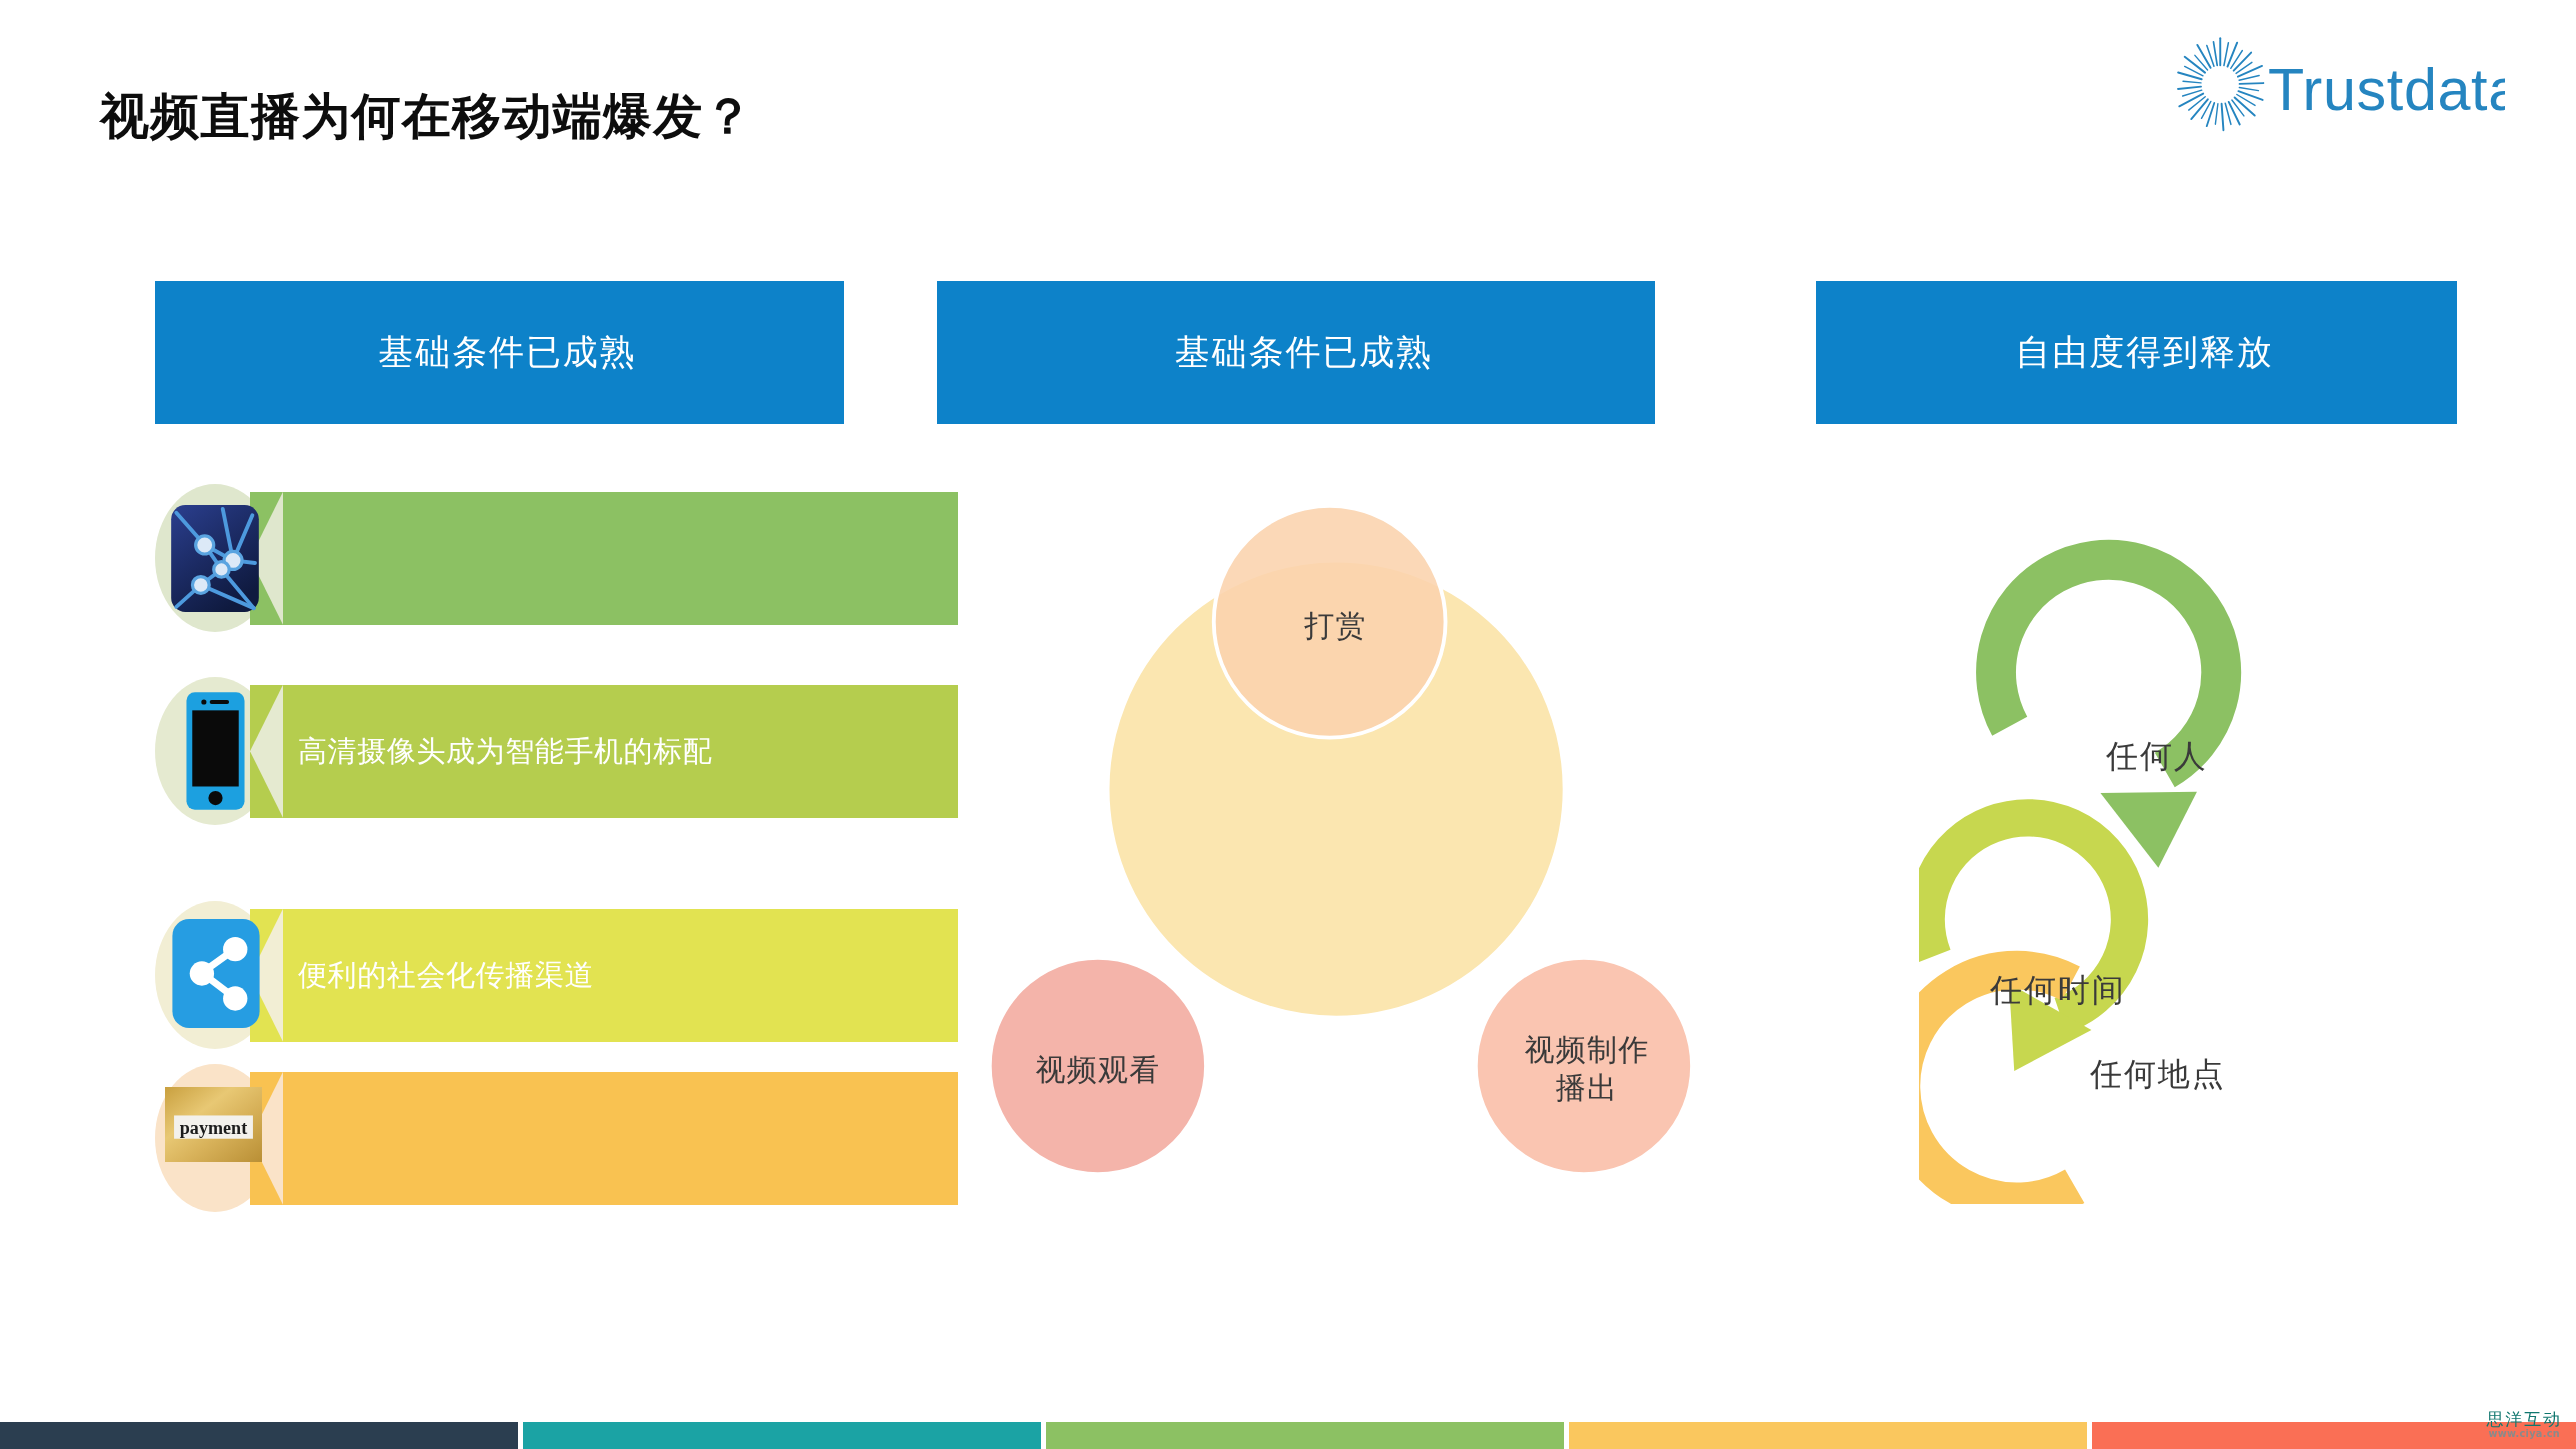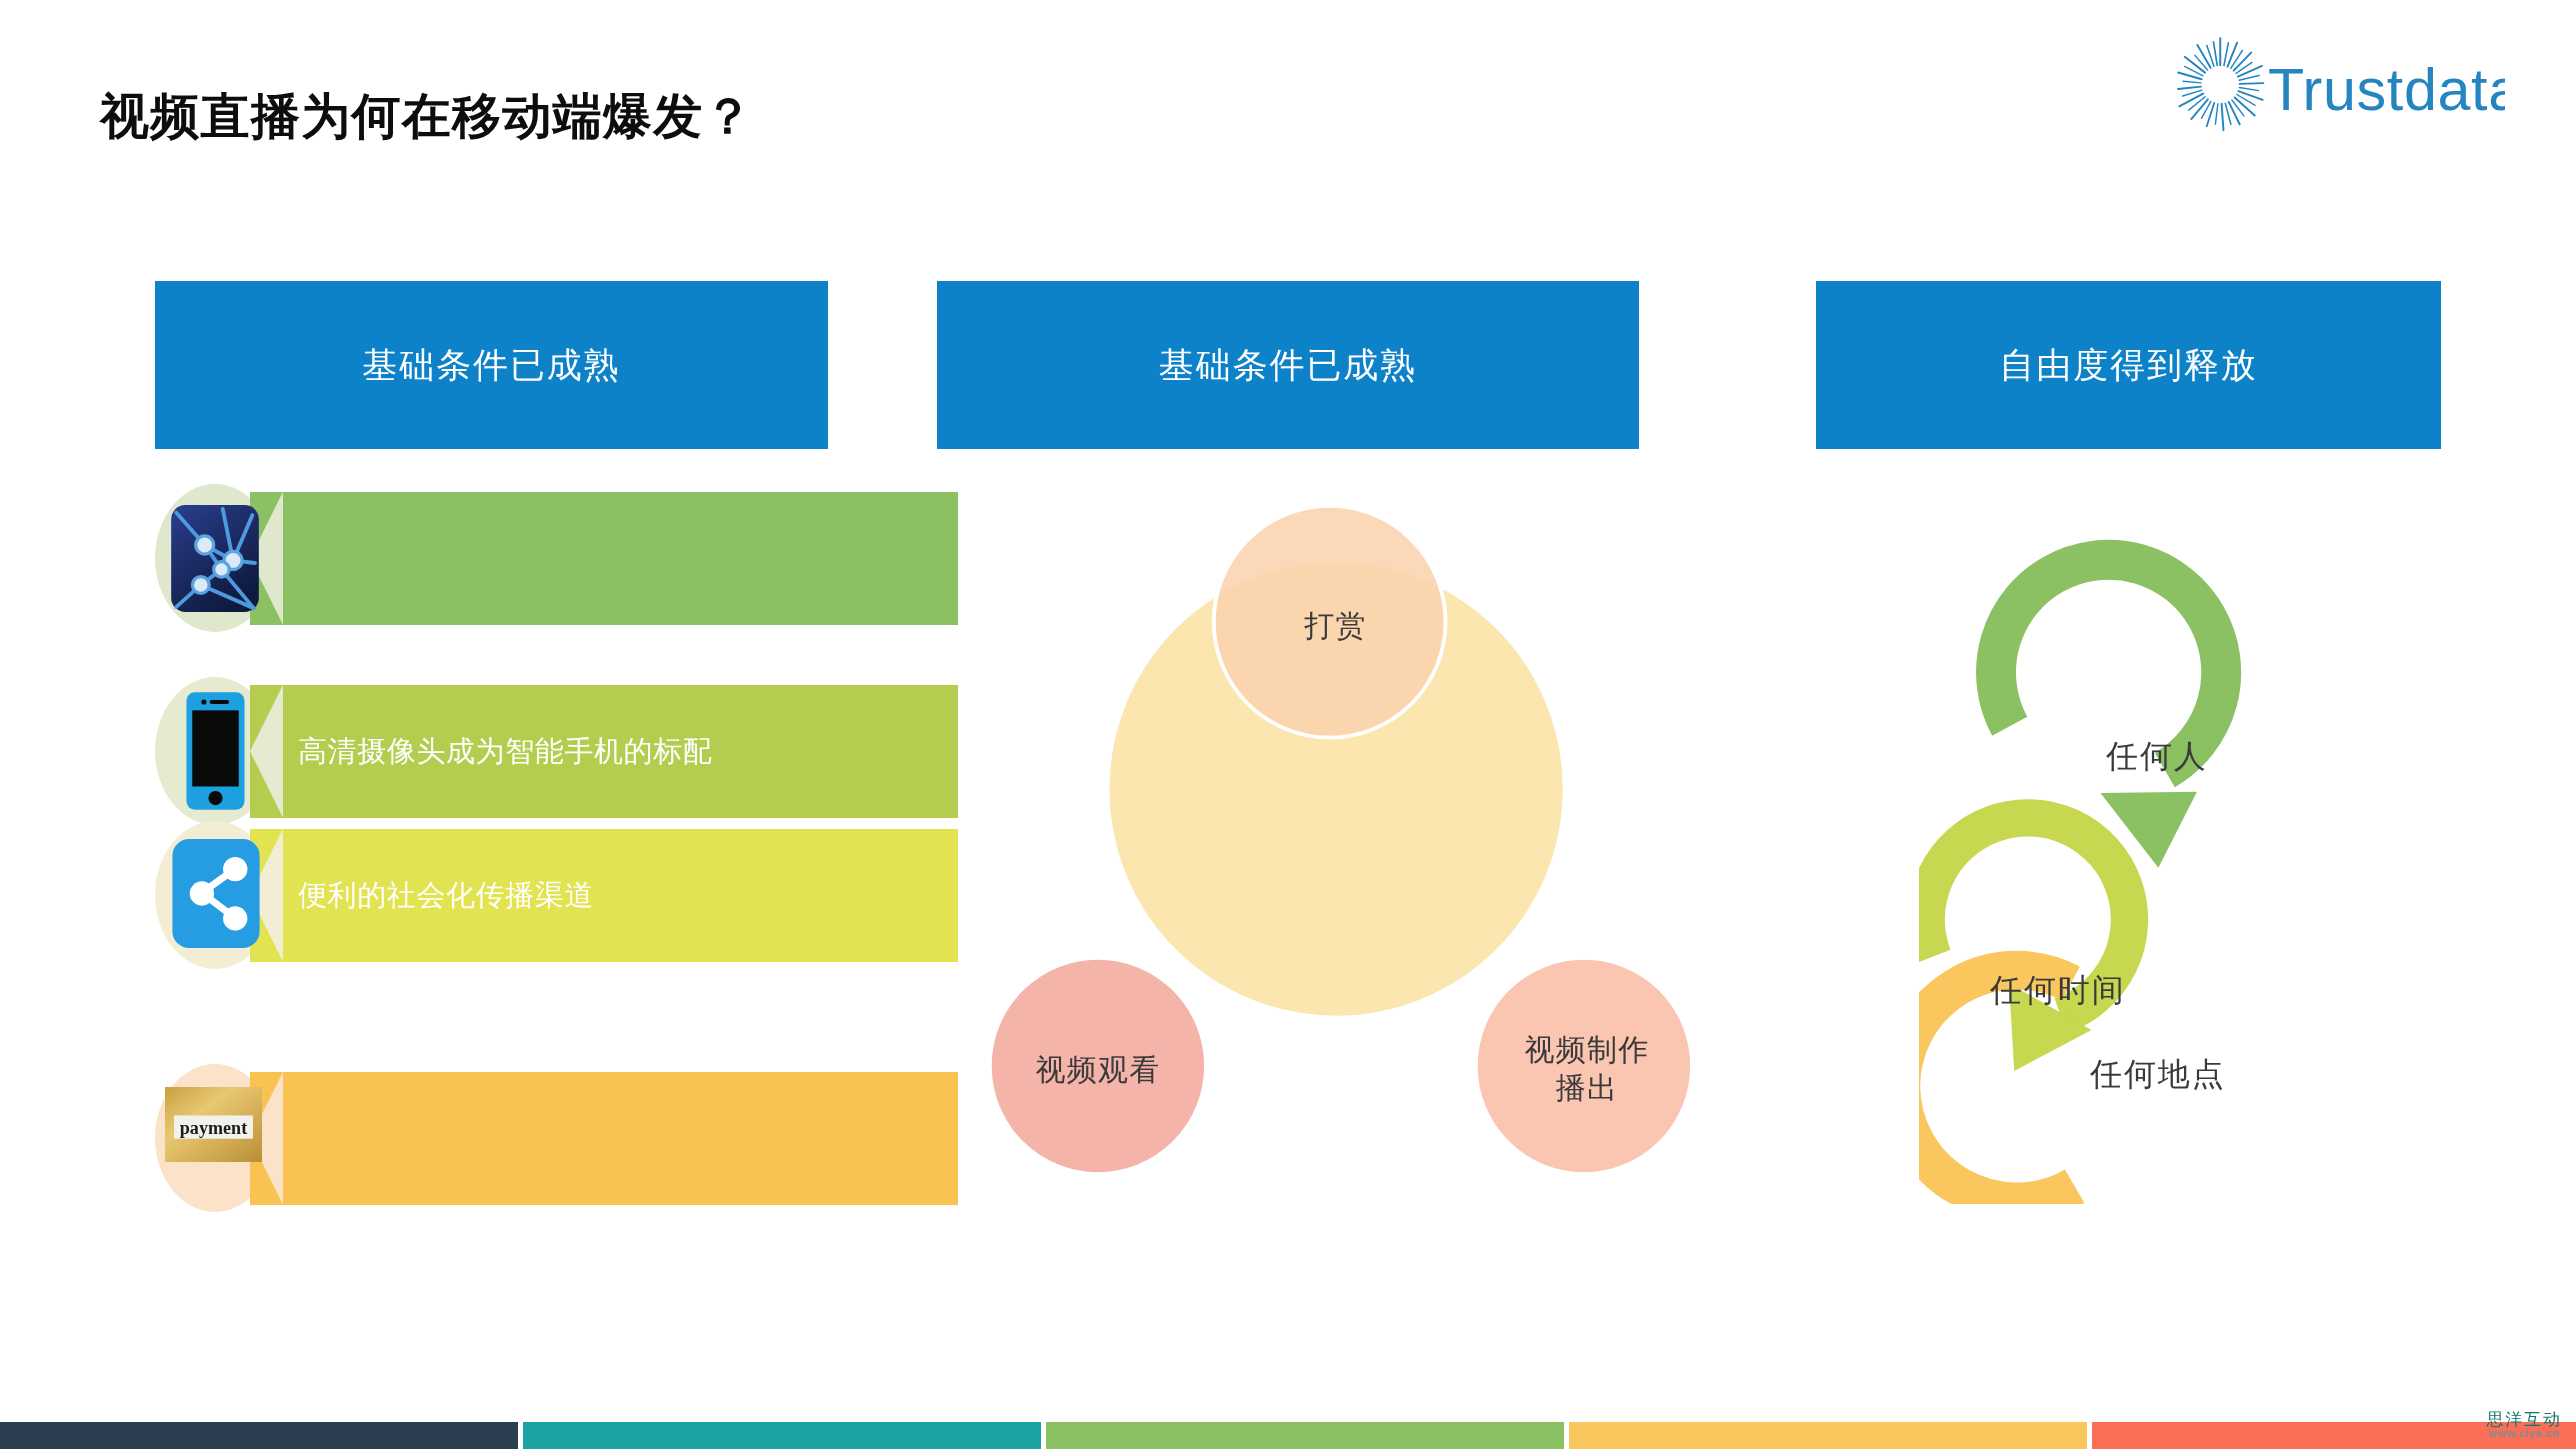--- a/index.html
+++ b/index.html
@@ -14,22 +14,22 @@
   #slide-title{
     left:100px;top:84px;
     font-size:49px;font-weight:bold;color:#0d0d0d;
     letter-spacing:1.3px;white-space:nowrap;
   }
   #brand-logo{left:2170px;top:29px;width:335px;height:113px;}
   #brand-logo svg{display:block;width:335px;height:113px;}
 
   
   .col-header{
-    height:168px;background:#0d82c9;
-    display:flex;align-items:center;justify-content:center;
+    height:143px;background:#0d82c9;
+    display:flex;align-items:center;justify-content:center;padding-left:16px;
   }
   .col-header span{
     color:#ffffff;font-size:35px;font-weight:500;letter-spacing:1.9px;
   }
   #col-header-1{left:155px;top:281px;width:673px;}
   #col-header-2{left:937px;top:281px;width:702px;}
   #col-header-3{left:1816px;top:281px;width:625px;}
 
   
   .feature-row{position:absolute;height:148px;}
@@ -191,21 +191,21 @@
       <rect x="2" y="2" width="90" height="182" rx="13" fill="#1ca0e0"></rect>
       <rect x="11" y="30" width="72" height="118" fill="#0a0a0a"></rect>
       <circle cx="29" cy="17" r="4" fill="#0a0a0a"></circle>
       <rect x="38" y="14" width="30" height="6" rx="3" fill="#0a0a0a"></rect>
       <circle cx="47" cy="166" r="11" fill="#0a0a0a"></circle>
     </svg>
   </div>
   <div class="feature-text" style="left:143px;width:477px;">高清摄像头成为智能手机的标配</div>
 </div>
 
-<div class="feature-row" style="left:155px;top:821px;width:650px;">
+<div class="feature-row" style="left:155px;top:901px;width:650px;">
   <div class="feature-ellipse" style="background:#f2eed4;"></div>
   <div class="chev-body" style="left:95px;width:708px;background:#e2e351;"></div>
   <div class="chev-point" style="left:95px;background:#f2eed4;transform:scaleX(-1);"></div>
   <div class="feature-icon" style="left:16.7px;top:18px;width:88px;height:109px;">
     <svg viewBox="0 0 136 170" xmlns="http://www.w3.org/2000/svg" style="width:88px;height:109px;">
       <rect x="0" y="0" width="136" height="170" rx="26" fill="#269de2"></rect>
       <g stroke="#ffffff" stroke-width="11" stroke-linecap="round">
         <line x1="54" y1="78" x2="92" y2="51"></line>
         <line x1="54" y1="90" x2="92" y2="119"></line>
       </g>

